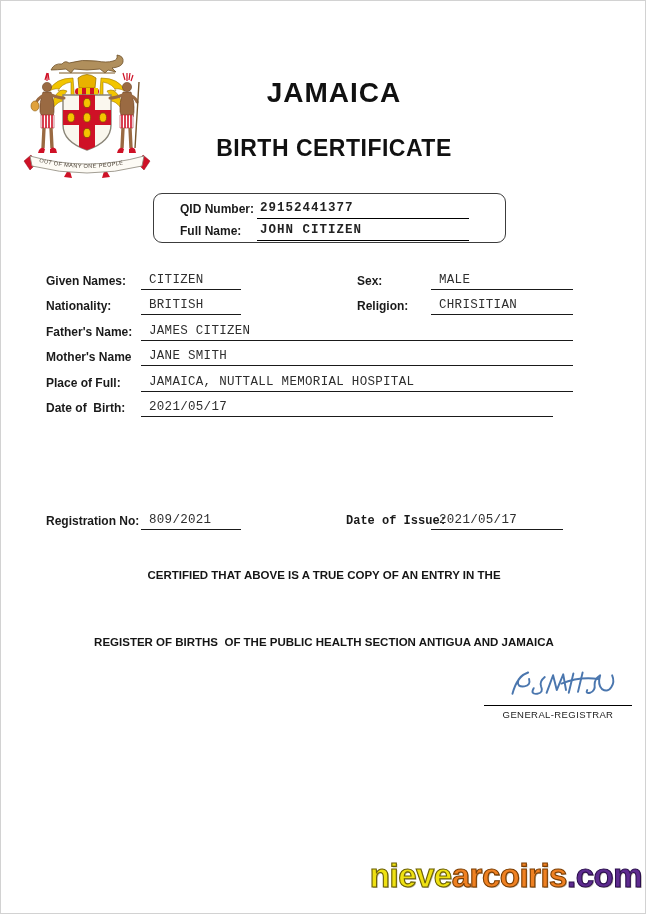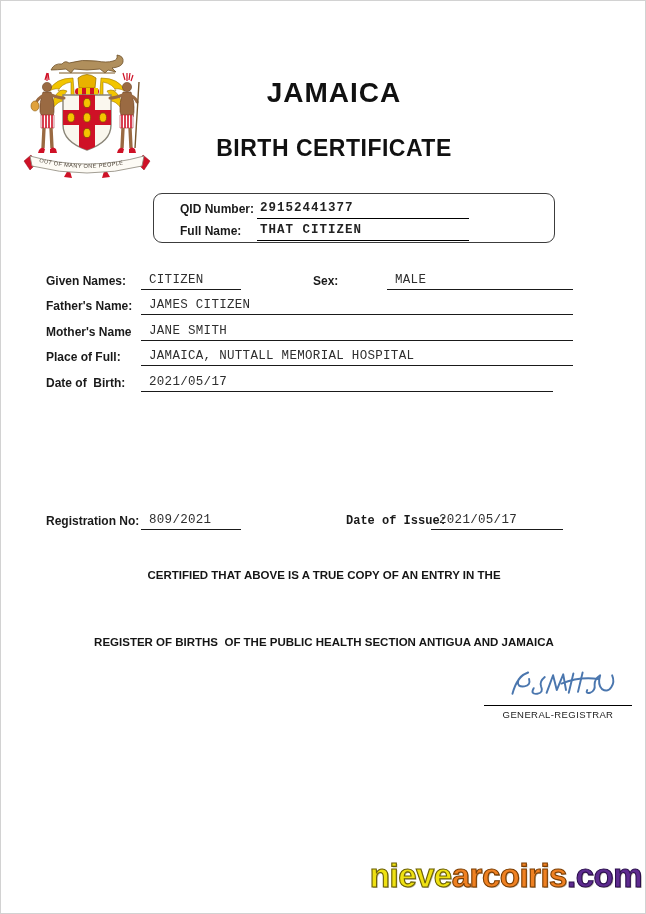--- a/index.html
+++ b/index.html
@@ -14,41 +14,41 @@
   .title-country {
     position:absolute; left:20px; top:76px; width:626px; text-align:center;
     font-size:28px; font-weight:bold; letter-spacing:1px; color:#111;
   }
   .title-doc {
     position:absolute; left:20px; top:134px; width:626px; text-align:center;
     font-size:23px; font-weight:bold; letter-spacing:0.5px; color:#111;
   }
   
   .qid-box {
-    position:absolute; left:152px; top:192px; width:402px; height:50px;
+    position:absolute; left:152px; top:192px; width:353px; height:50px;
     border:1.5px solid #3c3c3c; border-radius:9px; padding-top:2px;
   }
   .qrow { display:flex; align-items:flex-end; height:22.5px; }
   .qlabel { margin-left:26px; width:77px; font-size:12px; font-weight:bold; color:#1a1a1a; padding-bottom:3px; }
   .qvalue {
     width:212px; font-family:"Liberation Mono", monospace; font-size:12.5px; font-weight:bold;
     letter-spacing:1px; color:#222; border-bottom:1.5px solid #000; padding:0 0 3px 3px;
     white-space:pre;
   }
   
   .fields { position:absolute; left:45px; top:263px; width:527px; }
   .frow { display:flex; align-items:flex-end; height:25.5px; }
   .flabel { width:95px; font-size:12px; font-weight:bold; color:#1a1a1a; padding-bottom:2px; white-space:pre; }
   .fvalue {
     font-family:"Liberation Mono", monospace; font-size:12.5px; color:#2e2e2e;
     border-bottom:1px solid #1a1a1a; padding:0 0 2px 8px; white-space:pre; letter-spacing:0.3px;
   }
   .w-full { flex:1; }
   .w-short { width:100px; }
-  .flabel2 { margin-left:72px; width:74px; }
+  .flabel2 { margin-left:116px; width:74px; }
   .w-right { flex:1; }
   .w-dob { width:412px; flex:none; }
   .reg-row { position:absolute; left:45px; top:503px; width:527px; }
   .reg-row .flabel2 { margin-left:105px; width:85px;font-family:Liberation Mono, monospace; }
   .w-issue { width:132px; flex:none; }
   
   .cert-line { position:absolute; left:0; width:646px; text-align:center;
     font-size:11.5px; font-weight:bold; color:#151515; white-space:pre; }
   .cert-1 { top:568px; }
   .cert-2 { top:635px; }
@@ -156,30 +156,36 @@
   <div class="title-country">JAMAICA</div>
   <div class="title-doc">BIRTH CERTIFICATE</div>
 
   <div class="qid-box">
     <div class="qrow">
       <span class="qlabel">QID Number:</span>
       <span class="qvalue">29152441377</span>
     </div>
     <div class="qrow">
       <span class="qlabel">Full Name:</span>
-      <span class="qvalue">THAT CITIZEN</span>
+      <span class="qvalue">JOHN CITIZEN</span>
     </div>
   </div>
 
   <div class="fields">
     <div class="frow">
       <span class="flabel">Given Names:</span>
       <span class="fvalue w-short">CITIZEN</span>
       <span class="flabel flabel2">Sex:</span>
       <span class="fvalue w-right">MALE</span>
+    </div>
+    <div class="frow">
+      <span class="flabel">Nationality:</span>
+      <span class="fvalue w-short">BRITISH</span>
+      <span class="flabel flabel2">Religion:</span>
+      <span class="fvalue w-right">CHRISITIAN</span>
     </div>
     <div class="frow">
       <span class="flabel">Father's Name:</span>
       <span class="fvalue w-full">JAMES CITIZEN</span>
     </div>
     <div class="frow">
       <span class="flabel">Mother's Name</span>
       <span class="fvalue w-full">JANE SMITH</span>
     </div>
     <div class="frow">

